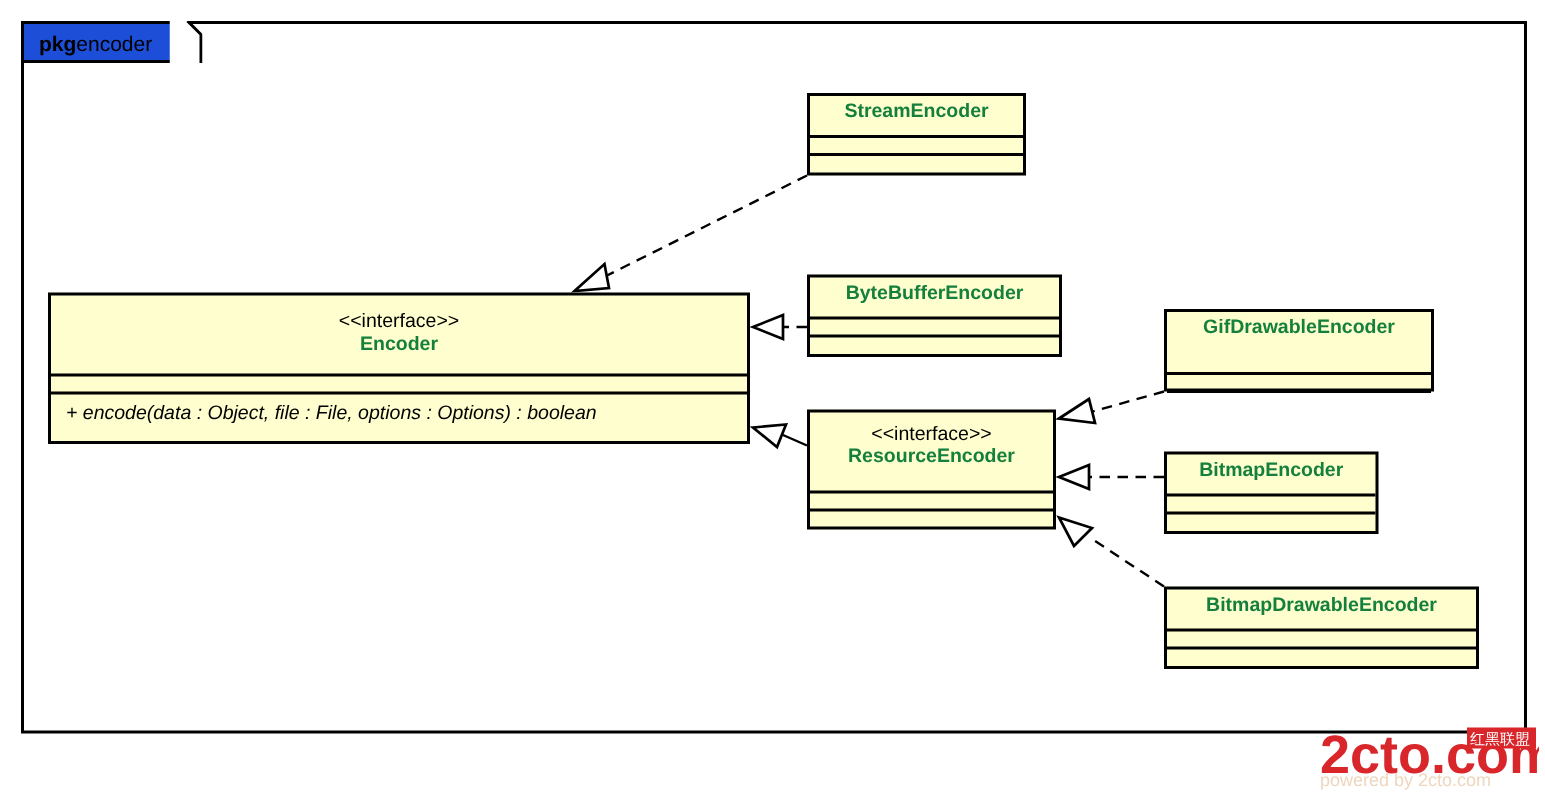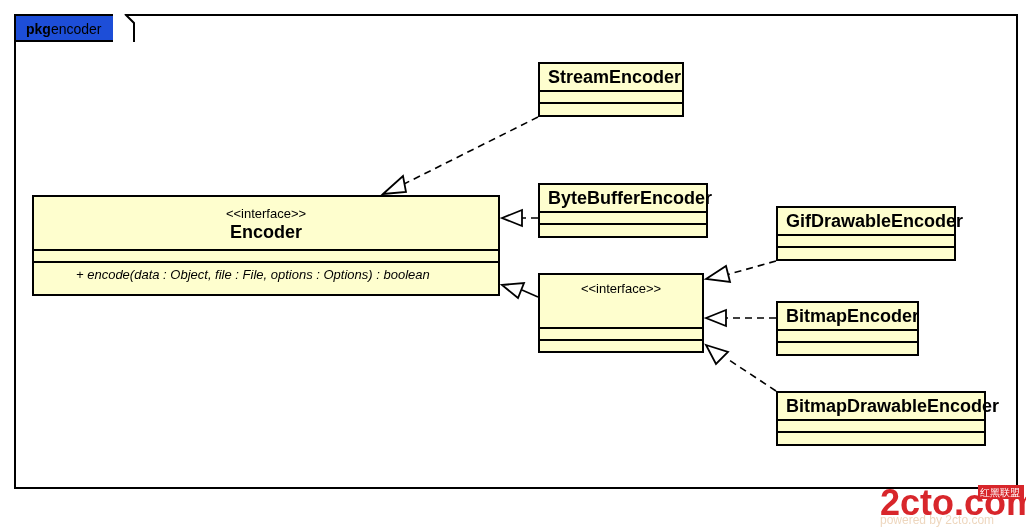--- a/index.html
+++ b/index.html
@@ -86,33 +86,32 @@
     line-height: 1.15;
   }
   .cls .stereo {
     font-size: 13px;
     font-weight: normal;
     color: #000;
     display: block;
     text-align: center;
   }
   .cls .name {
-    font-size: 18px;
+    font-size: 13px;
     font-weight: bold;
-    color: #000000;
+    color: #15803d;
     display: block;
   }
   .cls .sep {
     height: 0;
     border-top: 2px solid #000;
   }
   .cls .compartment {
     box-sizing: border-box;
     min-height: 10px;
-    margin-left: 32px;
   }
   .cls .member {
     font-size: 13px;
     font-style: italic;
     color: #000;
     padding: 4px 8px 5px 10px;
     white-space: nowrap;
     text-align: left;
   }
 
@@ -212,32 +211,33 @@
     <div class="hdr" style="height:26px;">
       <span class="name">ByteBufferEncoder</span>
     </div>
     <div class="sep"></div>
     <div class="compartment" style="height:10px;"></div>
     <div class="sep"></div>
     <div class="compartment" style="height:11px;"></div>
   </div>
 
   <div class="cls" style="left:776px; top:206px; width:180px; height:55px;">
-    <div class="hdr" style="height:26px;">
+    <div class="hdr" style="height:40px;">
       <span class="name">GifDrawableEncoder</span>
     </div>
     <div class="sep"></div>
     <div class="compartment" style="height:10px;"></div>
     <div class="sep"></div>
     <div class="compartment" style="height:11px;"></div>
   </div>
 
   <div class="cls" style="left:538px; top:273px; width:166px; height:80px;">
     <div class="hdr" style="height:52px; padding-top:7px;">
       <span class="stereo">&lt;&lt;interface&gt;&gt;</span>
+      <span class="name">ResourceEncoder</span>
     </div>
     <div class="sep"></div>
     <div class="compartment" style="height:9px;"></div>
     <div class="sep"></div>
     <div class="compartment" style="height:11px;"></div>
   </div>
 
   <div class="cls" style="left:776px; top:301px; width:143px; height:55px;">
     <div class="hdr" style="height:26px;">
       <span class="name">BitmapEncoder</span>

